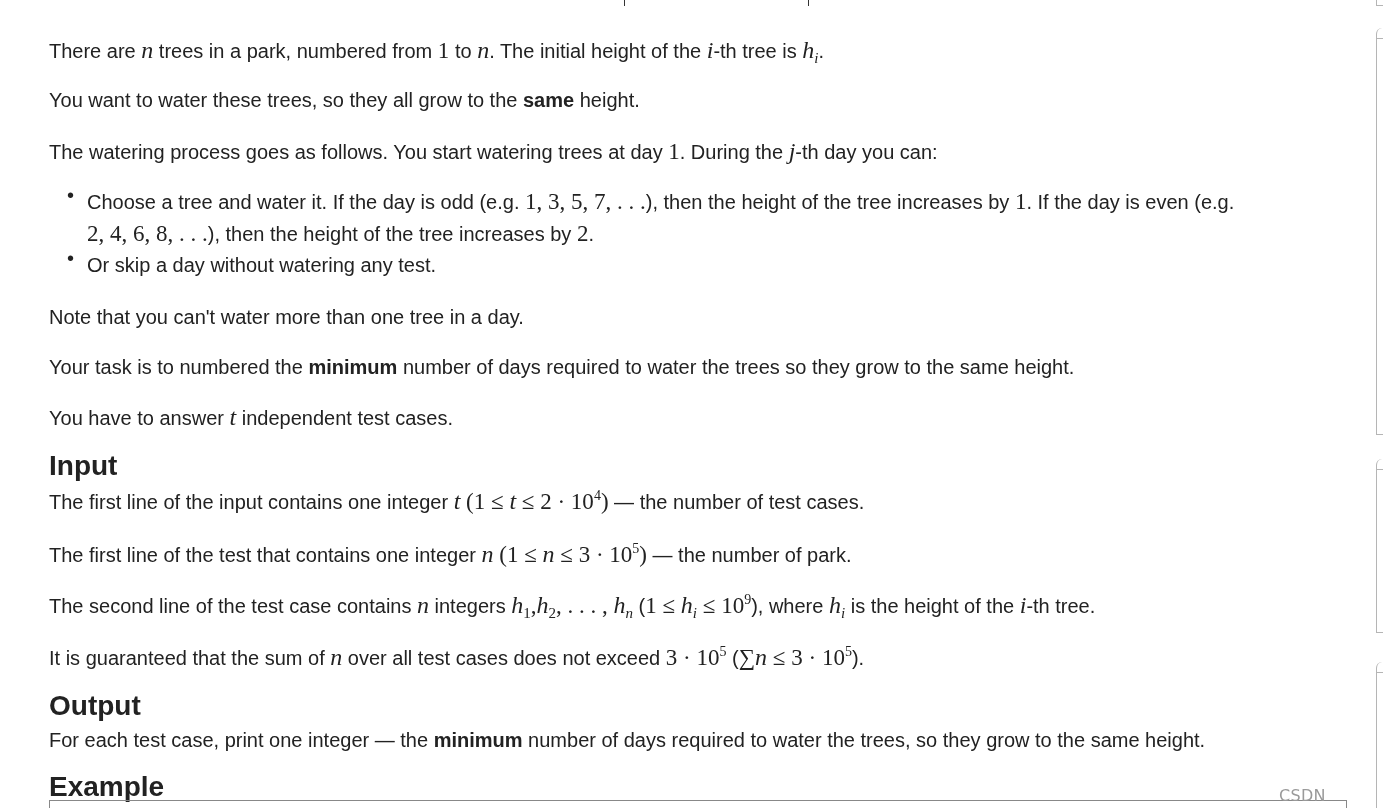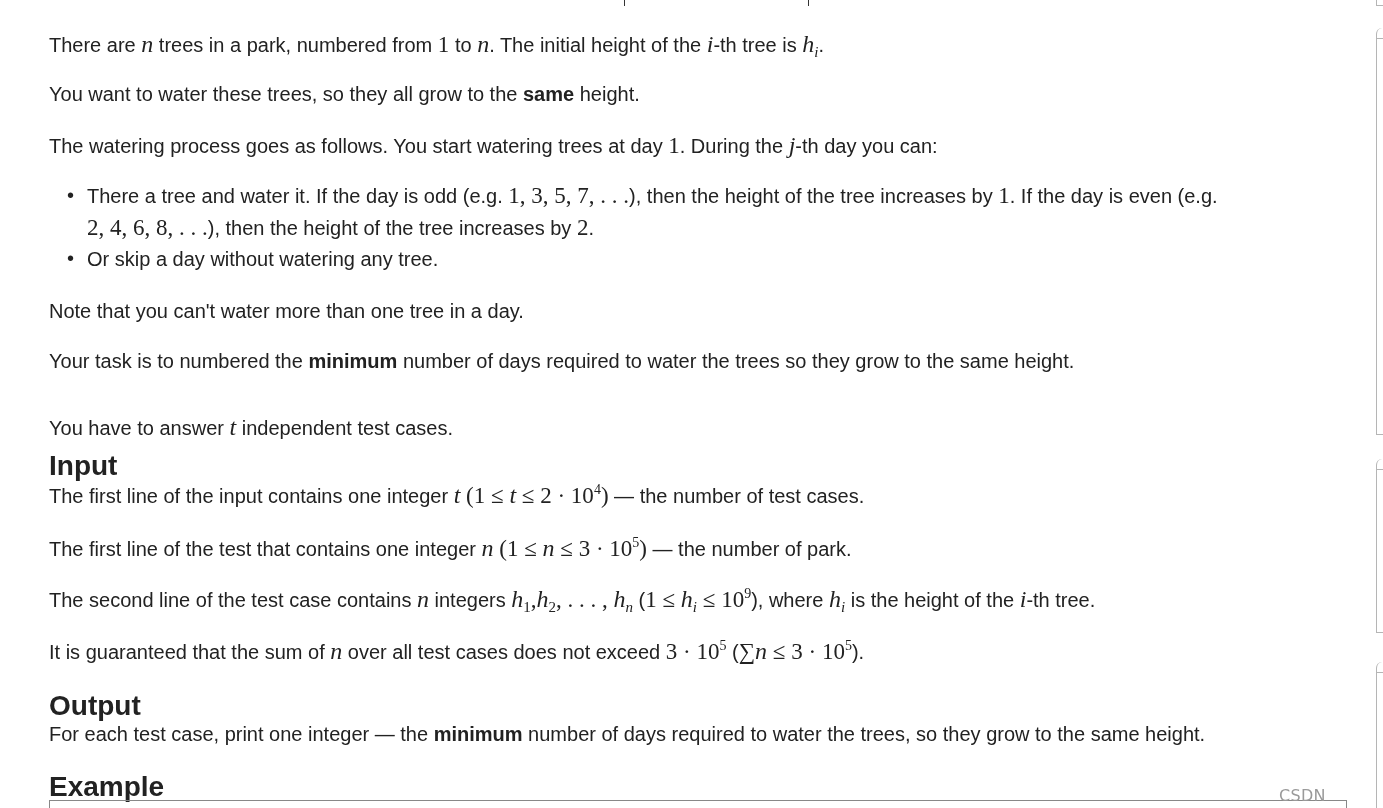--- a/index.html
+++ b/index.html
@@ -2,21 +2,21 @@
 <html><head>
 <meta charset="utf-8">
 <style>
   html, body { margin:0; padding:0; }
   body {
     width:1383px; height:808px; overflow:hidden; position:relative;
     background:#ffffff; color:#222222;
     font-family:"Liberation Sans", sans-serif; font-size:20px;
   }
   .content { position:absolute; left:49px; top:0; width:1290px; }
-  .p { position:absolute; left:0; white-space:nowrap; line-height:24px; }
+  .p { position:absolute; left:0; white-space:nowrap; line-height:36px; }
   .m { font-family:"Liberation Serif", serif; font-size:23px; }
   .mi { font-family:"Liberation Serif", serif; font-style:italic; font-size:24px; }
   .sub { font-size:15px; position:relative; top:5px; font-style:italic; font-family:"Liberation Serif", serif; }
   .subn { font-size:15px; position:relative; top:5px; font-family:"Liberation Serif", serif; }
   .sup { font-size:14px; position:relative; top:-9px; font-family:"Liberation Serif", serif; }
   b { font-weight:bold; }
   .h { position:absolute; left:0; font-weight:bold; font-size:28px; color:#222; }
   .bullet { position:absolute; left:18px; font-size:20px; }
   .frag-tick { position:absolute; width:1px; height:6px; background:#333; top:0; }
   .side-box { position:absolute; left:1376px; width:20px; border-left:1px solid #b5b5b5; border-top-left-radius:6px; border-bottom:1px solid #b5b5b5; }
@@ -40,38 +40,38 @@
     <span>You want to water these trees, so they all grow to the </span><b>same</b><span> height.</span>
   </div>
 
   <div class="p" style="top:133px;">
     <span>The watering process goes as follows. You start watering trees at day </span><span class="m">1</span><span>. During the </span><span class="mi">j</span><span>-th day you can:</span>
   </div>
 
   <div>
     <span class="bullet" style="top:184px;">•</span>
     <div class="p" style="top:184px; left:38px;">
-      <span>There a tree and water it. If the day is odd (e.g. </span><span class="m">1, 3, 5, 7, . . .</span><span>), then the height of the tree increases by </span><span class="m">1</span><span>. If the day is even (e.g.</span>
+      <span>Choose a tree and water it. If the day is odd (e.g. </span><span class="m">1, 3, 5, 7, . . .</span><span>), then the height of the tree increases by </span><span class="m">1</span><span>. If the day is even (e.g.</span>
     </div>
     <div class="p" style="top:216px; left:38px;">
       <span class="m">2, 4, 6, 8, . . .</span><span>), then the height of the tree increases by </span><span class="m">2</span><span>.</span>
     </div>
     <span class="bullet" style="top:247px;">•</span>
     <div class="p" style="top:247px; left:38px;">
-      <span>Or skip a day without watering any tree.</span>
+      <span>Or skip a day without watering any test.</span>
     </div>
   </div>
 
   <div class="p" style="top:299px;">Note that you can't water more than one tree in a day.</div>
 
   <div class="p" style="top:349px;">
     <span>Your task is to numbered the </span><b>minimum</b><span> number of days required to water the trees so they grow to the same height.</span>
   </div>
 
-  <div class="p" style="top:399px;margin-top:16px;">
+  <div class="p" style="top:399px;">
     <span>You have to answer </span><span class="mi">t</span><span> independent test cases.</span>
   </div>
 
   <div class="h" style="top:450px;">Input</div>
 
   <div class="p" style="top:483px;">
     <span>The first line of the input contains one integer </span><span class="mi">t</span><span class="m"> (1 ≤ </span><span class="mi">t</span><span class="m"> ≤ 2 · 10</span><span class="sup">4</span><span class="m">)</span><span> — the number of test cases.</span>
   </div>
 
   <div class="p" style="top:536px;">

